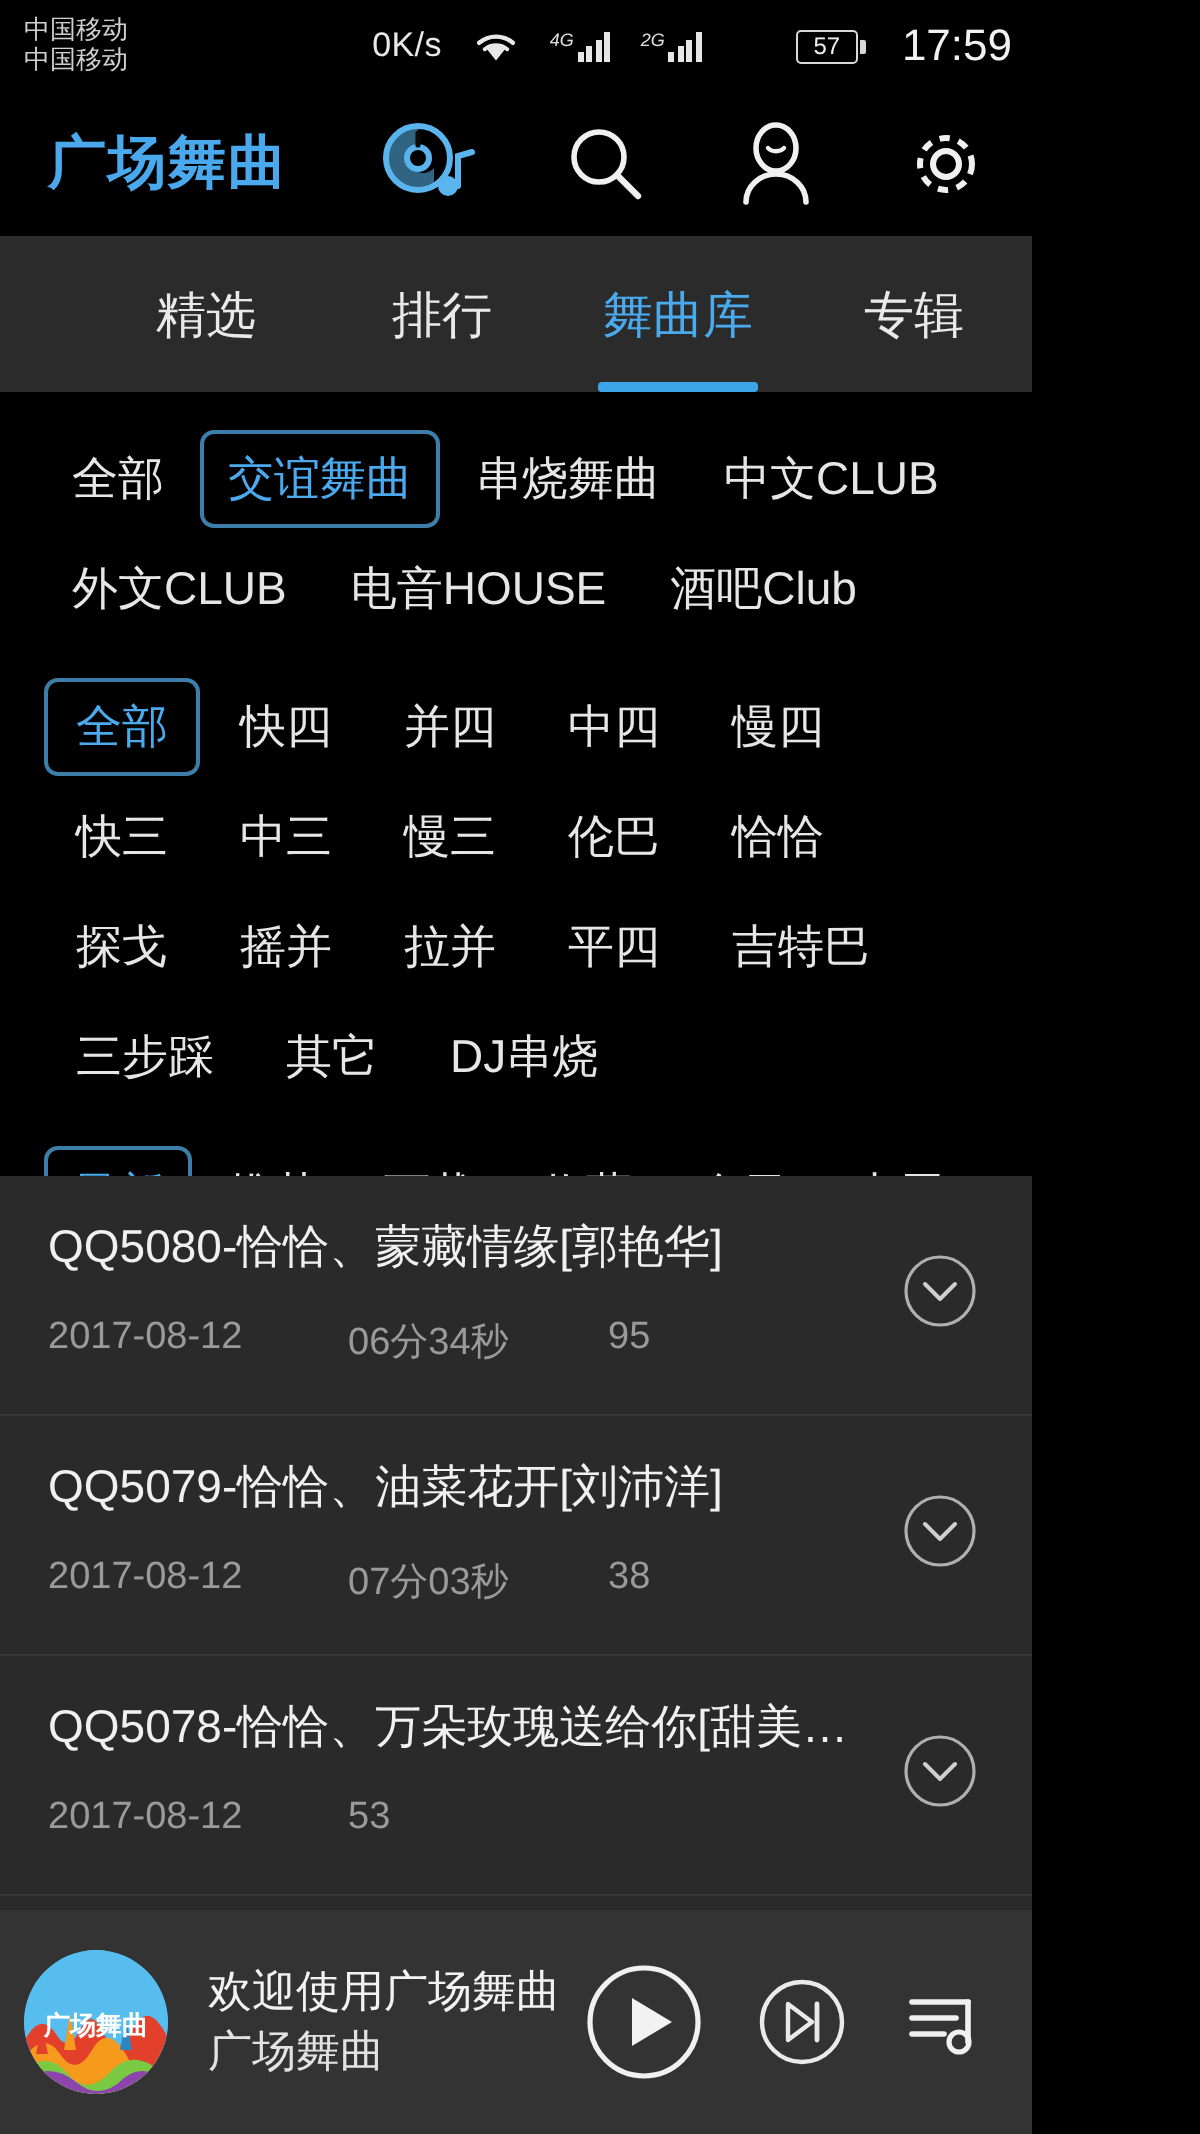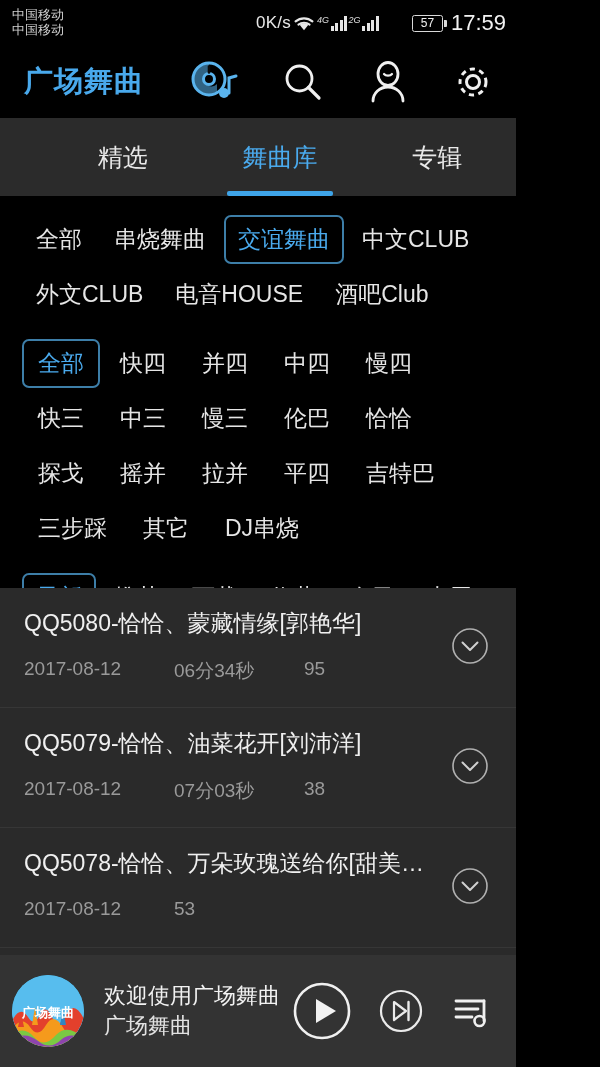--- a/index.html
+++ b/index.html
@@ -12,21 +12,21 @@
   #app { position: relative; width: 516px; height: 1067px; background: #14b8a6; }
 
   
   .statusbar {
     height: 46px; background: #000; color: #d8d8d8;
     display: flex; align-items: center; justify-content: space-between;
     padding: 0 10px 0 12px;
   }
   .carriers { display: flex; flex-direction: column; justify-content: center; line-height: 1.15; }
   .carriers span { font-size: 13px; color: #cfcfcf; }
-  .sb-right { display: flex; align-items: center; gap: 1px; }
+  .sb-right { display: flex; align-items: center; gap: 15px; }
   .sb-right .netspeed { font-size: 17px; color: #e8e8e8; letter-spacing: .2px; }
   .sb-clock { font-size: 22px; color: #f2f2f2; margin-left: 3px; }
   .wifi-ico { display: block; }
   .sig { display: flex; align-items: flex-end; gap: 1px; }
   .sig .g { font-size: 9px; color: #e0e0e0; align-self: flex-start; margin-right: 1px; line-height:1;}
   .sig .bars { display: flex; align-items: flex-end; gap: 1.5px; height: 15px; }
   .sig .bars i { width: 3px; background: #e6e6e6; display: block; }
   .sig .bars i:nth-child(1){height:5px}
   .sig .bars i:nth-child(2){height:8px}
   .sig .bars i:nth-child(3){height:11px}
@@ -190,35 +190,38 @@
           </g>
         </svg>
       </span>
     </div>
   </div>
 
   <div class="tabs">
     <div class="tab">
         <span>精选</span>
       </div>
+    <div class="tab">
+        <span>排行</span>
+      </div>
     <div class="tab active">
         <span>舞曲库</span>
       </div>
     <div class="tab">
         <span>专辑</span>
       </div>
   </div>
 
   <div class="filters">
 
     <div class="fgroup fg-cat">
       <div class="frow">
         <span class="chip">全部</span>
+        <span class="chip sel">交谊舞曲</span>
         <span class="chip">串烧舞曲</span>
-        <span class="chip sel">交谊舞曲</span>
         <span class="chip">中文CLUB</span>
         <span class="chip">外文CLUB</span>
         <span class="chip">电音HOUSE</span>
         <span class="chip">酒吧Club</span>
       </div>
     </div>
 
     <div class="fgroup fg-genre">
       <div class="frow">
         <span class="chip sel">全部</span>

